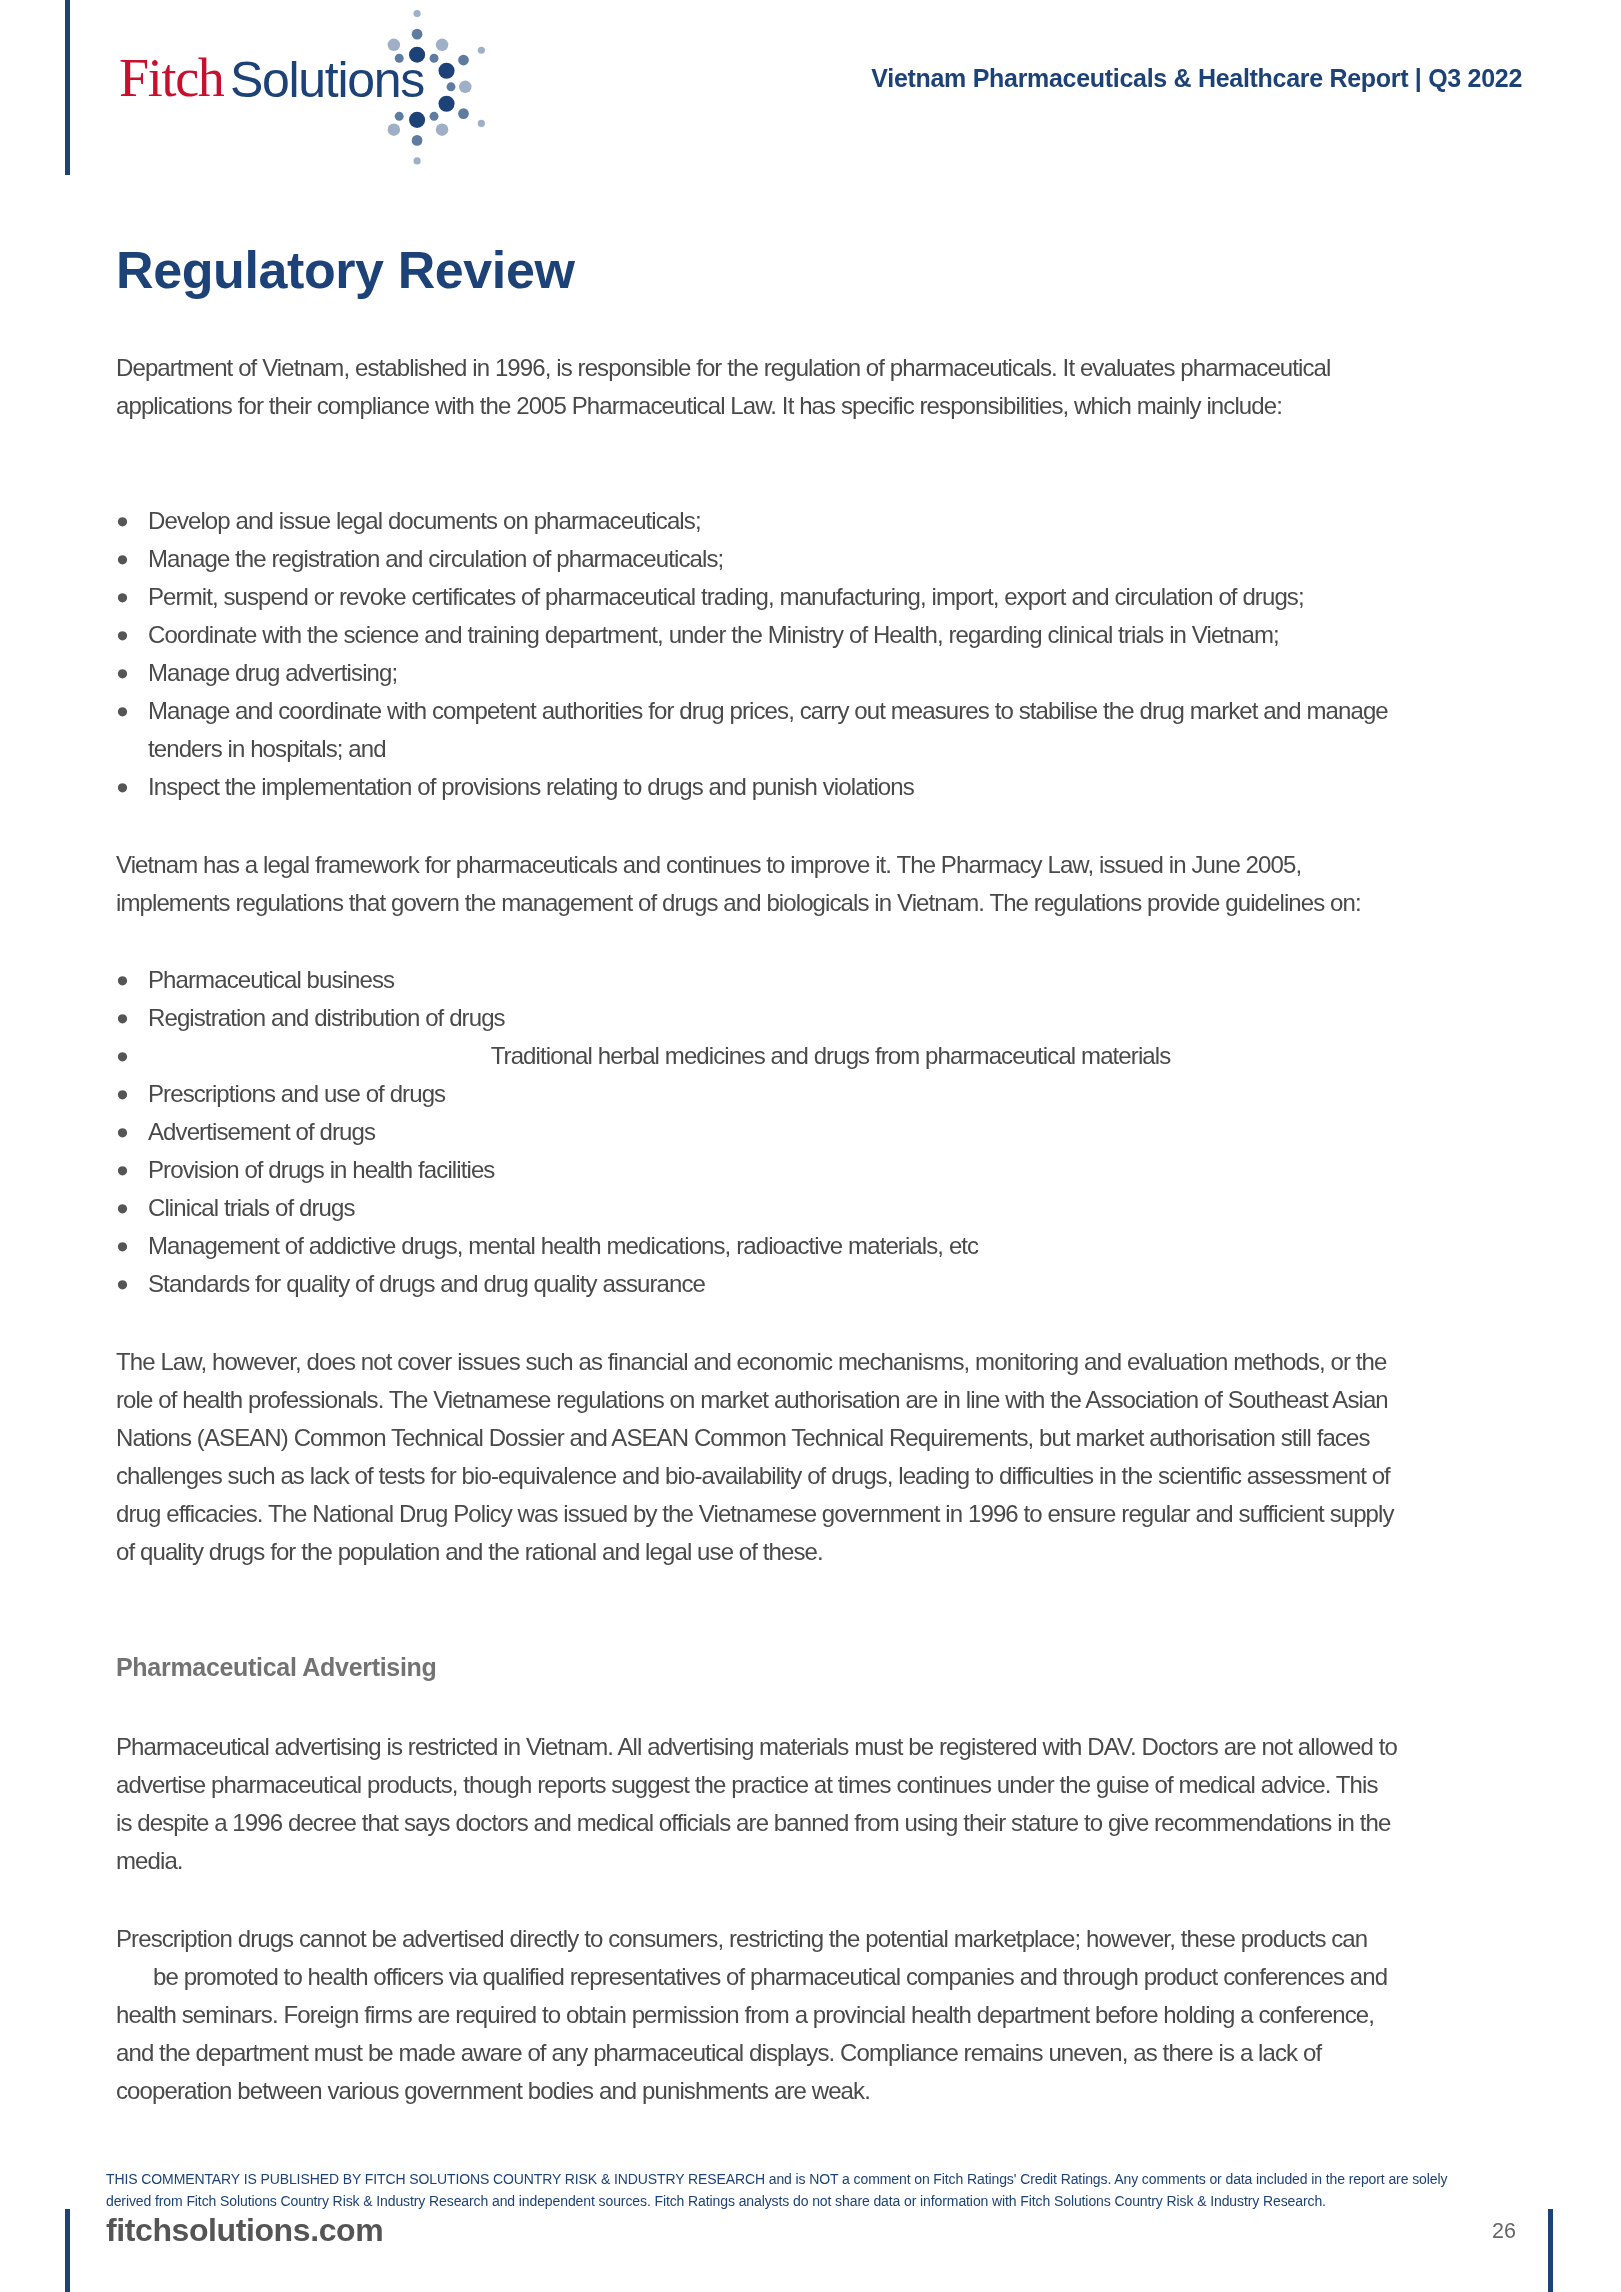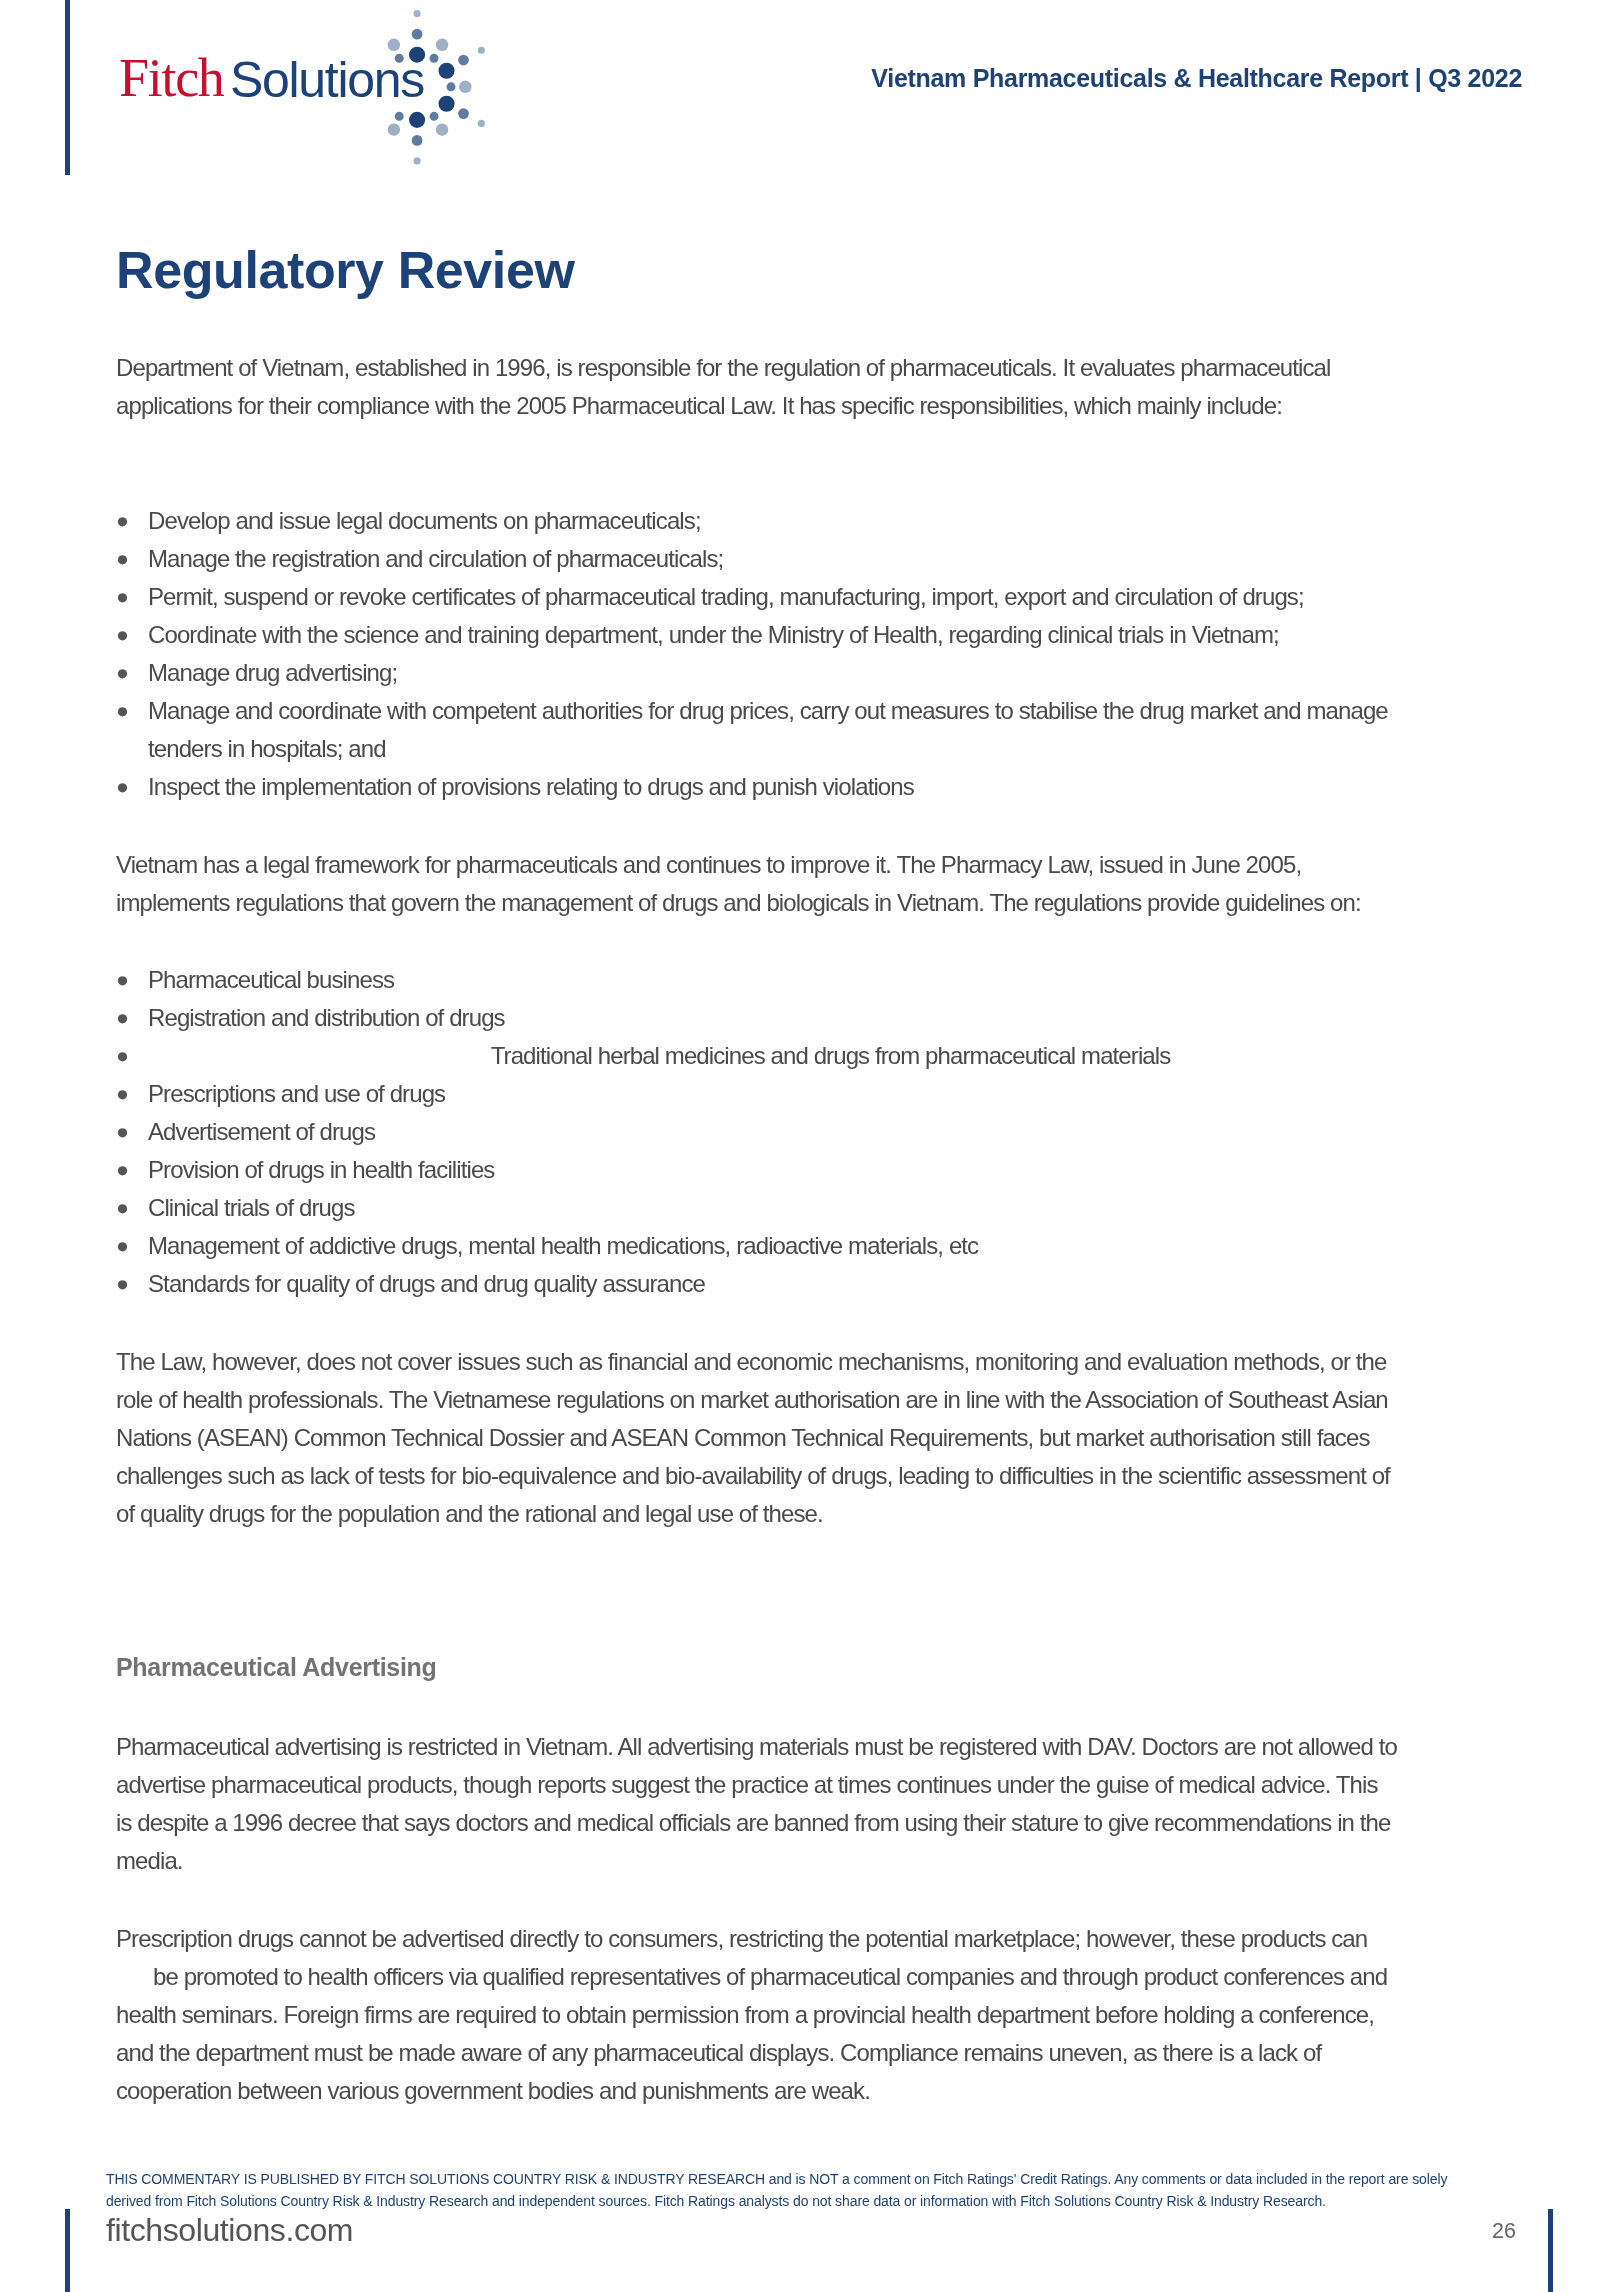--- a/index.html
+++ b/index.html
@@ -32,21 +32,21 @@
   .bullets li { position: relative; padding-left: 32px; }
   .bullets li .dot { position: absolute; left: 0; top: 0; color: #555; font-size: 21.5px; letter-spacing: 0; }
   .bullets li .line { height: 38px; }
 
   .subheading { position: absolute; left: 116px; top: 1653px; color: #737373;
                 font-size: 25px; font-weight: bold; letter-spacing: -0.3px; }
 
   .disclaimer { position: absolute; left: 106px; top: 2168px; color: #1c4277;
                 font-size: 14px; line-height: 22.4px; letter-spacing: -0.1px; width: 1469px; }
   .site { position: absolute; left: 106px; top: 2212px; color: #555; font-size: 32px;
-          font-weight: normal; letter-spacing: -0.4px; }
+          font-weight: bold; letter-spacing: -0.4px; }
   .page-num { position: absolute; left: 1492px; top: 2219px; color: #666; font-size: 21.5px; }
 </style>
 </head>
 <body>
 
 <div class="bar" style="left:65px; top:0; height:175px;"></div>
 <div class="bar" style="left:65px; top:2209px; height:83px;"></div>
 <div class="bar" style="left:1548px; top:2209px; height:83px;"></div>
 
 <div class="logo">
@@ -167,20 +167,21 @@
       <span class="dot">●</span>
       <span class="line" style="display: block;">Standards for quality of drugs and drug quality assurance</span>
     </li>
 </ul>
 
 <div class="body-text" style="top:1343px;">
   <span class="line" style="display: block;">The Law, however, does not cover issues such as financial and economic mechanisms, monitoring and evaluation methods, or the</span>
   <span class="line" style="display: block;">role of health professionals. The Vietnamese regulations on market authorisation are in line with the Association of Southeast Asian</span>
   <span class="line" style="display: block;">Nations (ASEAN) Common Technical Dossier and ASEAN Common Technical Requirements, but market authorisation still faces</span>
   <span class="line" style="display: block;">challenges such as lack of tests for bio-equivalence and bio-availability of drugs, leading to difficulties in the scientific assessment of</span>
+  <span class="line" style="display: block;">drug efficacies. The National Drug Policy was issued by the Vietnamese government in 1996 to ensure regular and sufficient supply</span>
   <span class="line" style="display: block;">of quality drugs for the population and the rational and legal use of these.</span>
 </div>
 
 <h2 class="subheading" style="margin:0;">Pharmaceutical Advertising</h2>
 
 <div class="body-text" style="top:1728px;">
   <span class="line" style="display: block;">Pharmaceutical advertising is restricted in Vietnam. All advertising materials must be registered with DAV. Doctors are not allowed to</span>
   <span class="line" style="display: block;">advertise pharmaceutical products, though reports suggest the practice at times continues under the guise of medical advice. This</span>
   <span class="line" style="display: block;">is despite a 1996 decree that says doctors and medical officials are banned from using their stature to give recommendations in the</span>
   <span class="line" style="display: block;">media.</span>

